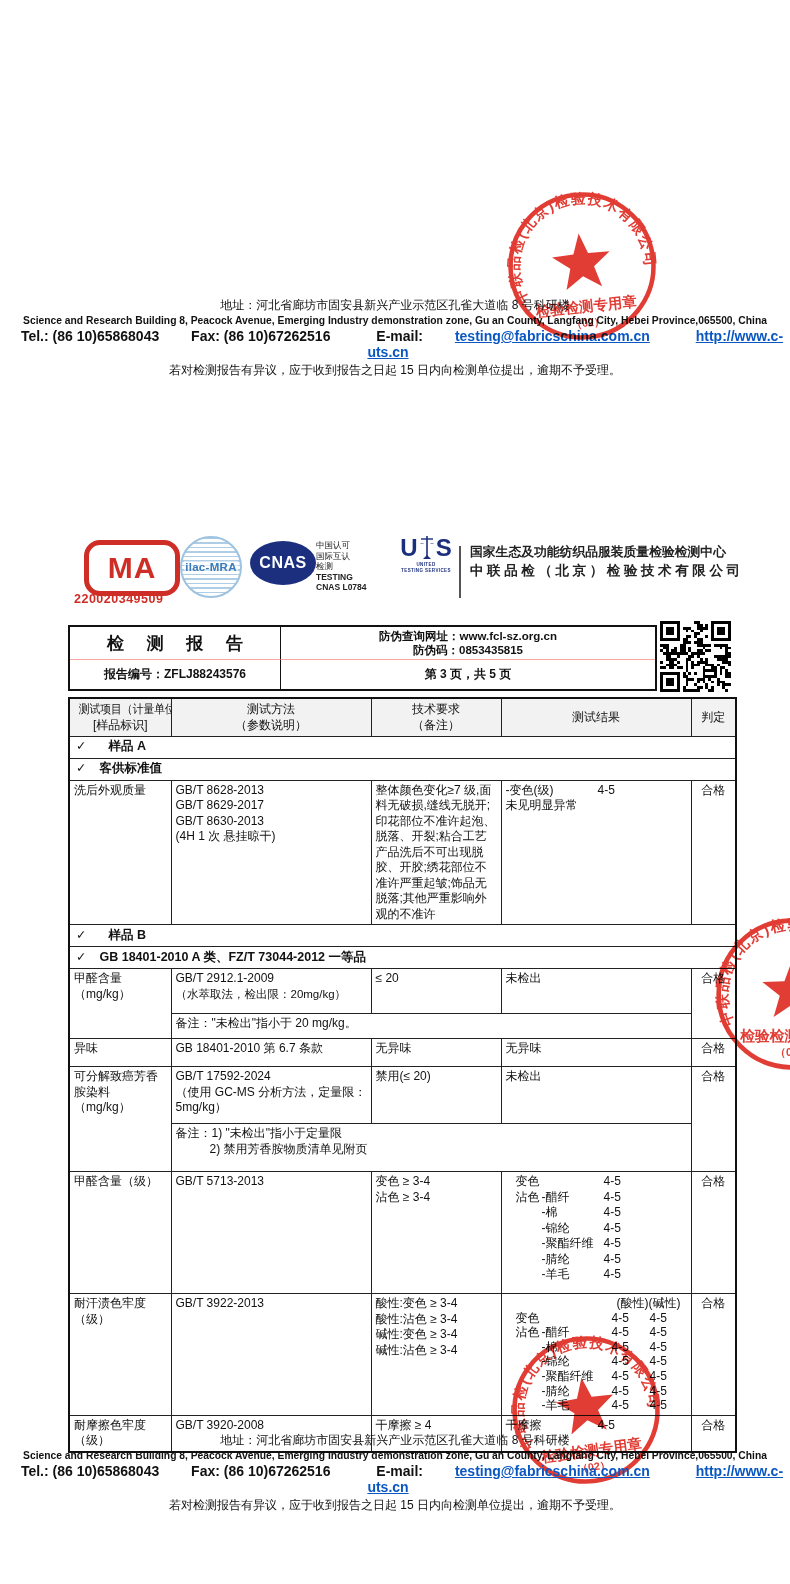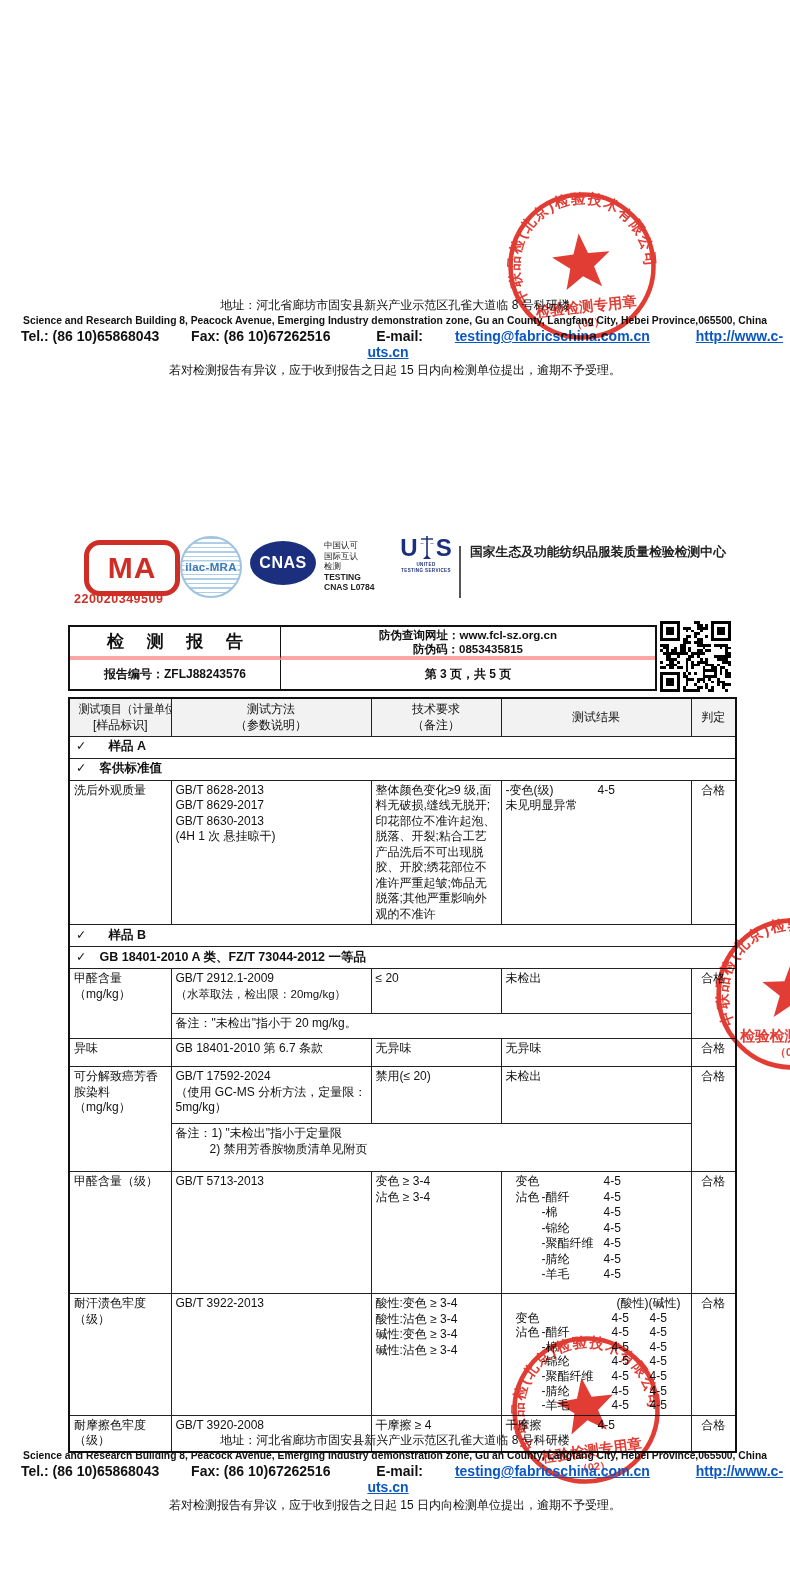--- a/index.html
+++ b/index.html
@@ -23,37 +23,37 @@
        font-size:12.5px;font-weight:bold;color:#cf2e26;letter-spacing:.5px;}
   .ilac{position:absolute;left:180px;top:536px;width:58px;height:58px;border-radius:50%;
        border:2px solid #9ec3e0;
        background:repeating-linear-gradient(180deg,#aecde6 0 1.5px,#fff 1.5px 4.5px);
        display:flex;align-items:center;justify-content:center;}
   .ilac span{font-size:11.5px;font-weight:bold;color:#3a7ab8;background:rgba(255,255,255,.55);
        padding:0 1px;letter-spacing:.3px;}
   .cnas{position:absolute;left:250px;top:541px;width:66px;height:44px;border-radius:50%;
        background:#1b2f7e;display:flex;align-items:center;justify-content:center;}
   .cnas span{color:#fff;font-size:16px;font-weight:bold;letter-spacing:.5px;}
-  .cnas-side{position:absolute;left:324px;top:540px;font-size:8.5px;line-height:10.5px;color:#222;}
+  .cnas-side{position:absolute;left:316px;top:540px;font-size:8.5px;line-height:10.5px;color:#222;}
   .cnas-side .b{font-weight:bold;}
   .uts{position:absolute;left:398px;top:534px;width:56px;text-align:center;color:#1b2f7e;}
   .uts .row{display:flex;align-items:center;justify-content:center;gap:2px;}
   .uts .ltr{font-size:24px;font-weight:bold;line-height:26px;}
   .uts .small{font-size:4.5px;font-weight:bold;letter-spacing:.4px;line-height:5.5px;color:#1b2f7e;}
 
   .org-divider{position:absolute;left:459px;top:546px;width:2px;height:52px;background:#555;}
   .org{position:absolute;left:470px;top:542px;width:268px;color:#222;}
   .org .o1{font-size:12.8px;font-weight:bold;line-height:19px;white-space:nowrap;}
   .org .o2{font-size:13.5px;font-weight:bold;letter-spacing:3.6px;line-height:20px;white-space:nowrap;}
   .org .o3{font-size:13px;font-weight:bold;line-height:19px;white-space:nowrap;}
 
   
   .title-block{position:absolute;left:68px;top:625px;width:585px;height:62px;
        border:2px solid #111;display:grid;grid-template-columns:211px 1fr;grid-template-rows:33px 1fr;}
-  .title-block>div{border-right:1px solid #111;border-bottom:4px solid #fca5a5;
+  .title-block>div{border-right:1px solid #111;border-bottom:1px solid #fca5a5;
        display:flex;flex-direction:column;align-items:center;justify-content:center;}
   .title-block>div:nth-child(2n){border-right:none;}
   .title-block>div:nth-child(n+3){border-bottom:none;}
   .tb-title{font-size:17px;font-weight:bold;letter-spacing:9px;text-indent:9px;}
   .tb-af{font-size:11.5px;font-weight:bold;line-height:14px;}
   .tb-line{font-size:12px;font-weight:bold;}
   .qr{position:absolute;left:660px;top:621px;width:71px;height:71px;}
   .qr svg{width:100%;height:100%;shape-rendering:crispEdges;}
 
   
@@ -150,20 +150,21 @@
       </svg>
       <span class="ltr">S</span>
     </div>
     <div class="small">UNITED</div>
     <div class="small">TESTING SERVICES</div>
   </div>
 
   <div class="org-divider"></div>
   <div class="org">
     <div class="o1">国家生态及功能纺织品服装质量检验检测中心</div>
+    <div class="o2">中联品检（北京）检验技术有限公司</div>
   </div>
 
   <div class="title-block">
     <div>
         <span class="tb-title">检 测 报 告</span>
       </div>
     <div>
       <span class="tb-af">防伪查询网址：www.fcl-sz.org.cn</span>
       <span class="tb-af">防伪码：0853435815</span>
     </div>
@@ -433,21 +434,21 @@
       <td colspan="5"><span class="chk">✓</span><span class="g2">客供标准值</span></td>
     </tr>
     <tr style="height:143px">
       <td>洗后外观质量</td>
       <td>
         <div>GB/T 8628-2013</div>
         <div>GB/T 8629-2017</div>
         <div>GB/T 8630-2013</div>
         <div>(4H 1 次  悬挂晾干)</div>
       </td>
-      <td>整体颜色变化≥9 级,面料无破损,缝线无脱开;印花部位不准许起泡、脱落、开裂;粘合工艺产品洗后不可出现脱胶、开胶;绣花部位不准许严重起皱;饰品无脱落;其他严重影响外观的不准许</td>
+      <td>整体颜色变化≥7 级,面料无破损,缝线无脱开;印花部位不准许起泡、脱落、开裂;粘合工艺产品洗后不可出现脱胶、开胶;绣花部位不准许严重起皱;饰品无脱落;其他严重影响外观的不准许</td>
       <td>
         <div class="fx" style="padding-left:0">
               <span class="lab95">-变色(级)</span>
               <span>4-5</span>
             </div>
         <div>未见明显异常</div>
       </td>
       <td class="ver">合格</td>
     </tr>
     <tr class="sec" style="height:22px">

